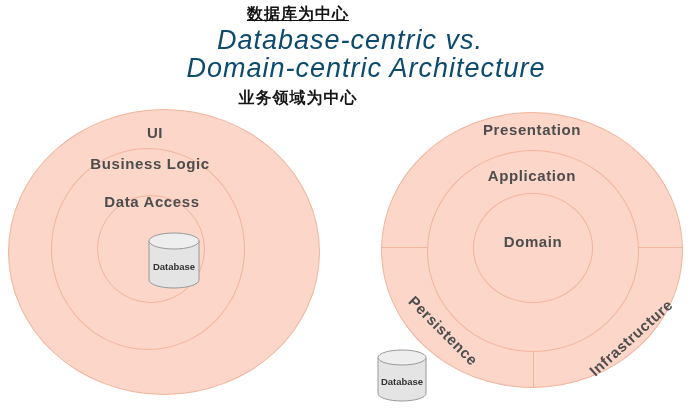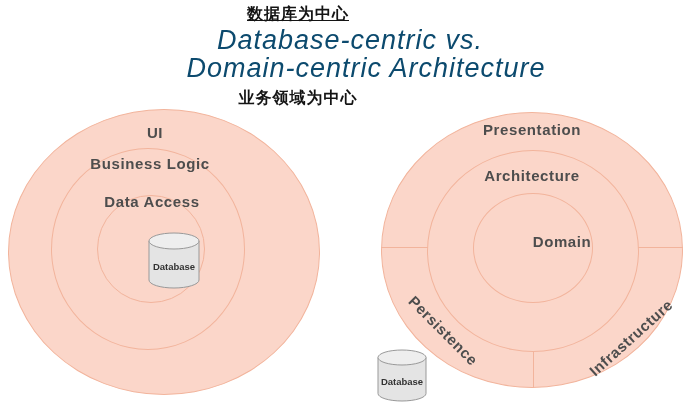--- a/index.html
+++ b/index.html
@@ -67,22 +67,22 @@
 <div>
   <div class="ring" style="left:381px;top:112px;width:302px;height:276px;"></div>
   <div class="ring" style="left:427px;top:150px;width:212px;height:202px;"></div>
   <div class="ring" style="left:473px;top:193px;width:120px;height:110px;"></div>
 
   <div class="divider-h" style="left:381px;top:247px;width:47px;"></div>
   <div class="divider-h" style="left:638px;top:247px;width:45px;"></div>
   <div class="divider-v" style="left:533px;top:351px;height:37px;"></div>
 
   <div class="ring-label center-x" style="left:532px;top:121px;">Presentation</div>
-  <div class="ring-label center-x" style="left:532px;top:167px;">Architecture</div>
-  <div class="ring-label center-x" style="left:562px;top:233px;text-align:right;">Domain</div>
+  <div class="ring-label center-x" style="left:532px;top:167px;">Application</div>
+  <div class="ring-label center-x" style="left:533px;top:233px;text-align:right;">Domain</div>
 
   <div class="ring-label rotated" style="left:398px;top:322px;transform:rotate(45deg);">Persistence</div>
   <div class="ring-label rotated" style="left:578px;top:329px;transform:rotate(-42deg);">Infrastructure</div>
 
   <div class="cyl" style="left:357px;top:349px;">
     <svg width="50" height="54" viewBox="0 0 50 54">
       <path d="M1 8.5 v36 a24 7.5 0 0 0 48 0 V8.5" fill="#e4e4e4" stroke="#999999" stroke-width="1"></path>
       <ellipse cx="25" cy="8.5" rx="24" ry="7.5" fill="#eeeeee" stroke="#999999" stroke-width="1"></ellipse>
       <text x="25" y="36" text-anchor="middle" font-size="9.5" font-weight="700" fill="#333333" font-family="Liberation Sans, sans-serif">Database</text>
     </svg>

